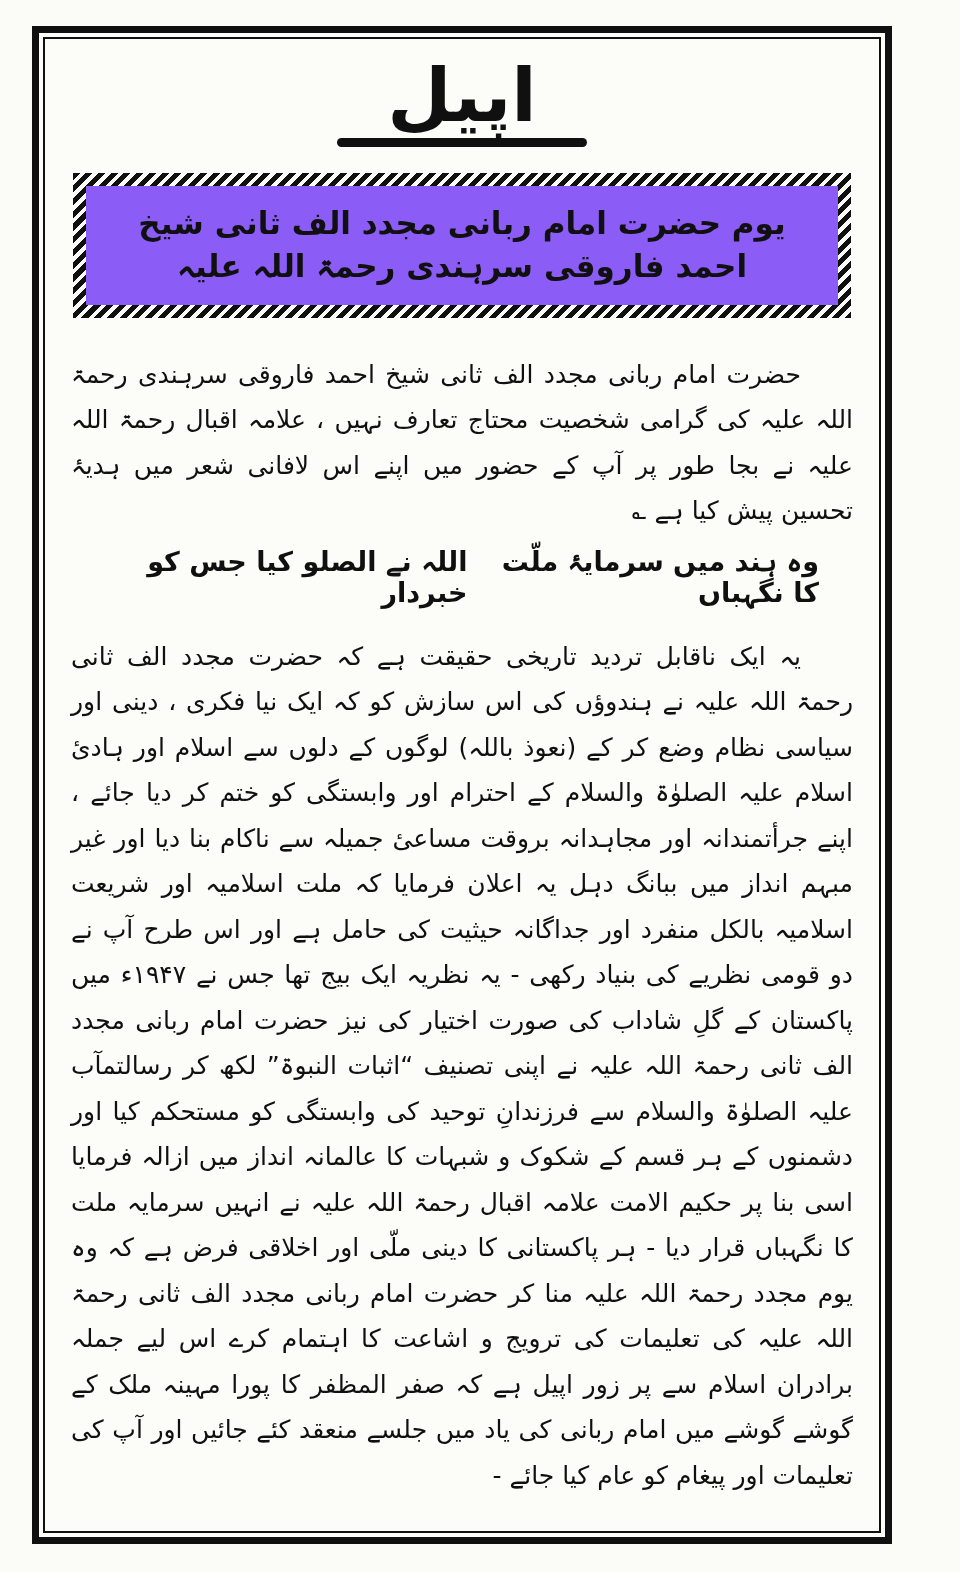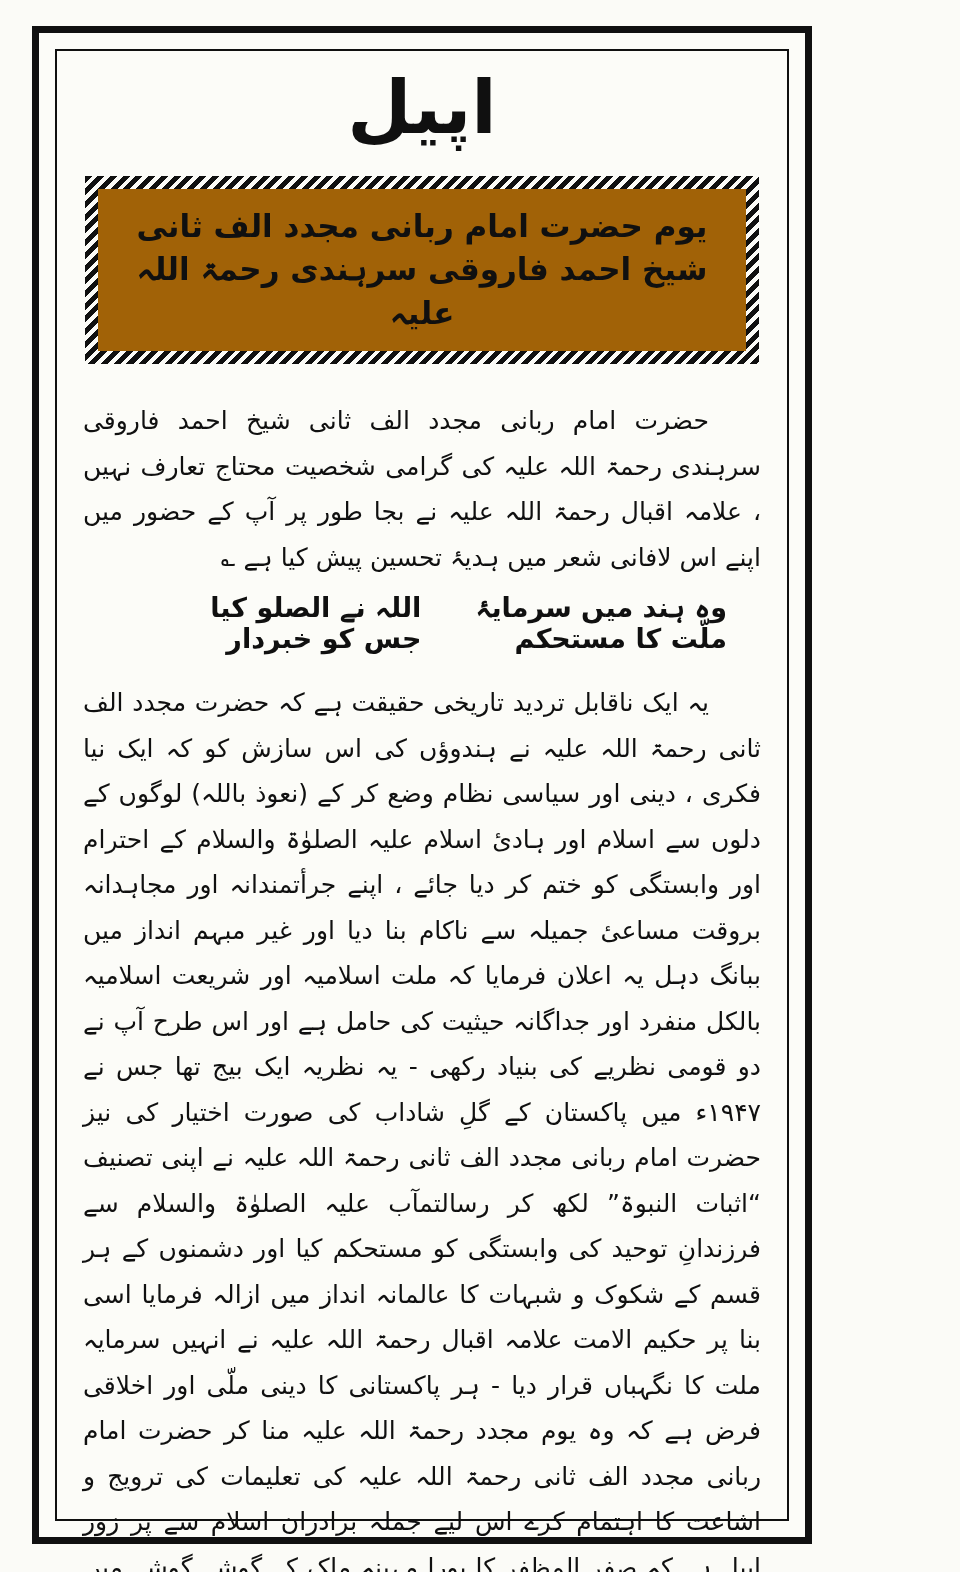--- a/index.html
+++ b/index.html
@@ -12,23 +12,23 @@
     overflow: hidden;
   }
   .sheet {
     position: absolute;
     inset: 0;
     background: #fbfbf7;
   }
   .frame {
     position: absolute;
     left: 32px; top: 26px;
-    width: 780px; height: 1518px;
+    width: 860px; height: 1518px;
     border: 7px solid #101010;
-    padding: 16px;
+    padding: 4px;
     background: #fcfcf8;
   }
   .frame-inner {
     border: 2px solid #101010;
     height: 100%;
     padding: 14px 26px 14px;
     display: flex;
     flex-direction: column;
   }
   .title {
@@ -43,21 +43,21 @@
     width: 250px; height: 9px;
     background: #101010;
     border-radius: 6px;
     margin: 0 auto;
   }
   .hatched-box {
     margin: 26px 2px 10px;
     border: 13px solid transparent;
     border-image: repeating-linear-gradient(135deg, #101010 0 5px, #fbfbf7 5px 9px) 13;
     padding: 16px 12px;
-    background: #a16207;
+    background: #8b5cf6;
   }
   .hatched-box p {
     direction: rtl;
     font-size: 31px;
     font-weight: bold;
     text-align: center;
     line-height: 1.4;
   }
   .para {
     direction: rtl;
@@ -101,21 +101,21 @@
       <h1 class="title" lang="ur" dir="rtl">اپیل</h1>
       <div class="title-rule"></div>
 
       <div class="hatched-box">
         <p lang="ur" dir="rtl">یوم حضرت امام ربانی مجدد الف ثانی شیخ احمد فاروقی سرہندی رحمۃ اللہ علیہ</p>
       </div>
 
       <p class="para" lang="ur" dir="rtl">حضرت امام ربانی مجدد الف ثانی شیخ احمد فاروقی سرہندی رحمۃ اللہ علیہ کی گرامی شخصیت محتاج تعارف نہیں ، علامہ اقبال رحمۃ اللہ علیہ نے بجا طور پر آپ کے حضور میں اپنے اس لافانی شعر میں ہدیۂ تحسین پیش کیا ہے ؎</p>
 
       <div class="verse">
-        <span lang="ur" dir="rtl">وہ ہند میں سرمایۂ ملّت کا مستحکم</span>
+        <span lang="ur" dir="rtl">وہ ہند میں سرمایۂ ملّت کا نگہباں</span>
         <span lang="ur" dir="rtl">اللہ نے الصلو کیا جس کو خبردار</span>
       </div>
 
       <p class="para" lang="ur" dir="rtl">یہ ایک ناقابل تردید تاریخی حقیقت ہے کہ حضرت مجدد الف ثانی رحمۃ اللہ علیہ نے ہندوؤں کی اس سازش کو کہ ایک نیا فکری ، دینی اور سیاسی نظام وضع کر کے (نعوذ باللہ) لوگوں کے دلوں سے اسلام اور ہادیٔ اسلام علیہ الصلوٰۃ والسلام کے احترام اور وابستگی کو ختم کر دیا جائے ، اپنے جرأتمندانہ اور مجاہدانہ بروقت مساعیٔ جمیلہ سے ناکام بنا دیا اور غیر مبہم انداز میں ببانگ دہل یہ اعلان فرمایا کہ ملت اسلامیہ اور شریعت اسلامیہ بالکل منفرد اور جداگانہ حیثیت کی حامل ہے اور اس طرح آپ نے دو قومی نظریے کی بنیاد رکھی - یہ نظریہ ایک بیج تھا جس نے ۱۹۴۷ء میں پاکستان کے گلِ شاداب کی صورت اختیار کی نیز حضرت امام ربانی مجدد الف ثانی رحمۃ اللہ علیہ نے اپنی تصنیف “اثبات النبوۃ” لکھ کر رسالتمآب علیہ الصلوٰۃ والسلام سے فرزندانِ توحید کی وابستگی کو مستحکم کیا اور دشمنوں کے ہر قسم کے شکوک و شبہات کا عالمانہ انداز میں ازالہ فرمایا اسی بنا پر حکیم الامت علامہ اقبال رحمۃ اللہ علیہ نے انہیں سرمایہ ملت کا نگہباں قرار دیا - ہر پاکستانی کا دینی ملّی اور اخلاقی فرض ہے کہ وہ یوم مجدد رحمۃ اللہ علیہ منا کر حضرت امام ربانی مجدد الف ثانی رحمۃ اللہ علیہ کی تعلیمات کی ترویج و اشاعت کا اہتمام کرے اس لیے جملہ برادران اسلام سے پر زور اپیل ہے کہ صفر المظفر کا پورا مہینہ ملک کے گوشے گوشے میں امام ربانی کی یاد میں جلسے منعقد کئے جائیں اور آپ کی تعلیمات اور پیغام کو عام کیا جائے -</p>
 
 
     </div>
   </div>
 </div>
 

